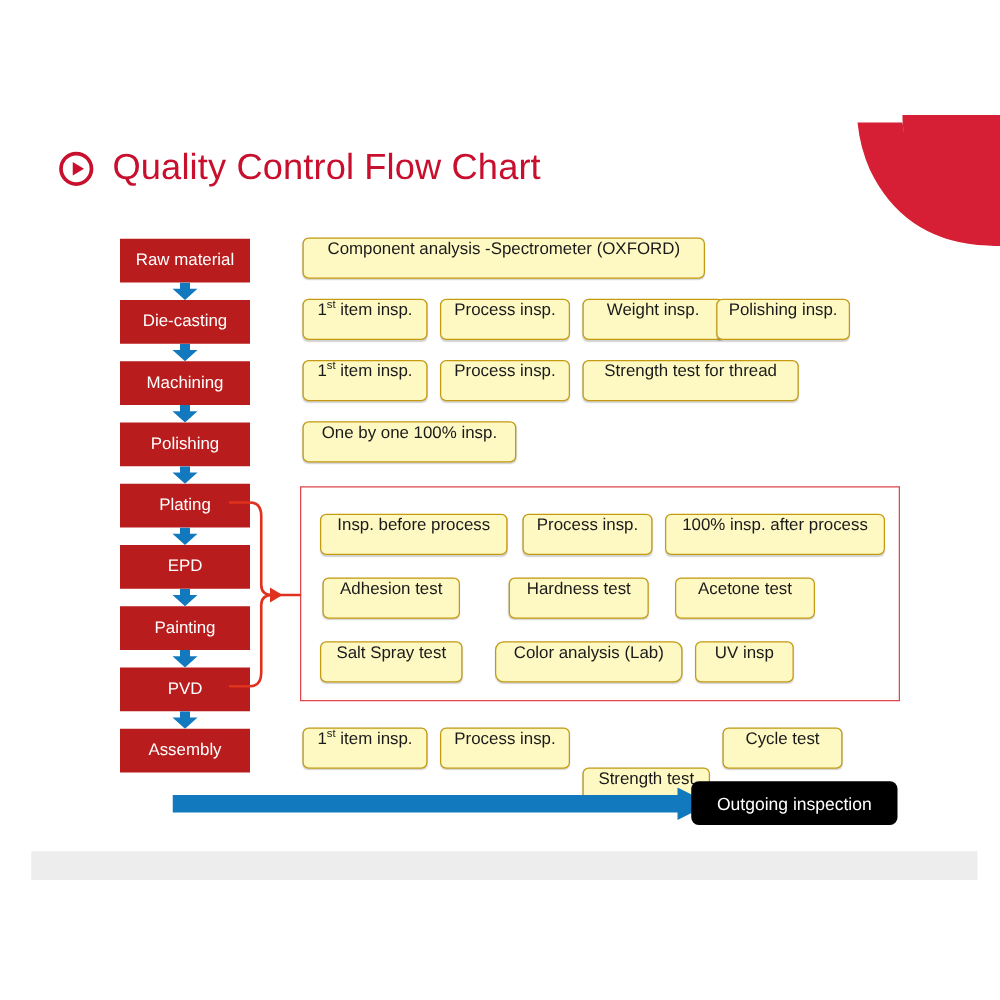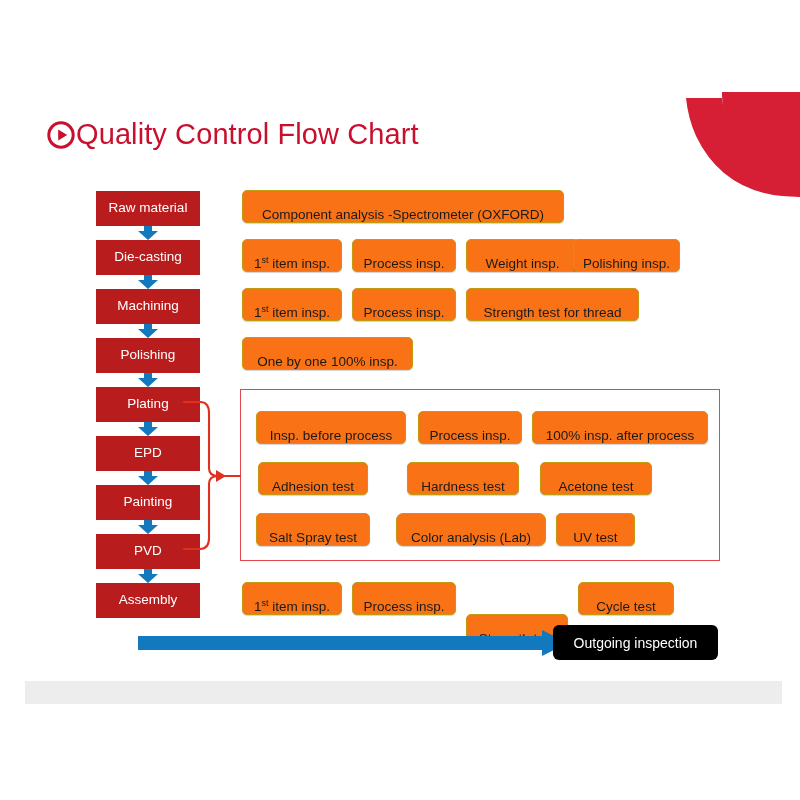--- a/index.html
+++ b/index.html
@@ -21,21 +21,21 @@
     top: 92px; right: 0px;
     width: 118px; height: 105px;
     overflow: hidden;
     pointer-events: none;
   }
 
   
   .title-row {
     position: absolute;
     left: 46px; top: 118px;
-    display: flex; align-items: center; 
+    display: flex; align-items: center; gap: 14px;
   }
   .title-icon { width: 30px; height: 30px; display: block; flex: none; }
   .title-text {
     font-size: 29px;
     color: #c8102e;
     letter-spacing: 0.1px;
     white-space: nowrap;
     font-weight: 400;
   }
 
@@ -55,26 +55,26 @@
   .down-arrow {
     width: 104px; height: 14px;
     display: flex; align-items: center; justify-content: center;
   }
   .down-arrow svg { display: block; }
 
   
   .pill {
     position: absolute;
     height: 33px;
-    background: #f97316;
+    background: #fef9c3;
     border: 1px solid #c49a10;
     border-radius: 5px;
     color: #1a1a1a;
     font-size: 13.5px;
-    display: flex; align-items: flex-end; justify-content: center;
+    display: flex; align-items: flex-start; justify-content: center;
     padding: 0 15px;
     white-space: nowrap;
     box-shadow: 0 1px 1px rgba(0,0,0,.18);
   }
   .pill sup { font-size: 9px; vertical-align: super; line-height: 0; }
 
   
   .red-group {
     position: absolute;
     left: 240px; top: 389px;
@@ -279,21 +279,21 @@
       <div class="pill" style="left: 540px; width: 112px; top: 462px;">
         <span>Acetone test</span>
       </div>
       <div class="pill" style="left: 256px; width: 114px; top: 513px;">
         <span>Salt Spray test</span>
       </div>
       <div class="pill" style="left: 396px; width: 150px; top: 513px; border-radius: 7px;">
         <span>Color analysis (Lab)</span>
       </div>
       <div class="pill" style="left: 556px; width: 79px; top: 513px;">
-        <span>UV test</span>
+        <span>UV insp</span>
       </div>
     </div>
 
   <div class="red-group"></div>
 
   <div class="brace">
     <svg width="62" height="180" viewBox="0 0 62 180" aria-hidden="true">
       <path d="M2 16 L18 16 Q27 16 27 27 L27 82 Q27 90 36 90 Q27 90 27 98 L27 152 Q27 163 18 163 L2 163" fill="none" stroke="#e0301e" stroke-width="2.1" stroke-linecap="round" stroke-linejoin="round"></path>
       <path d="M36 90 L58 90" fill="none" stroke="#e0301e" stroke-width="2.1" stroke-linecap="round"></path>
       <path d="M34 84 L44 90 L34 96 Z" fill="#e0301e"></path>

